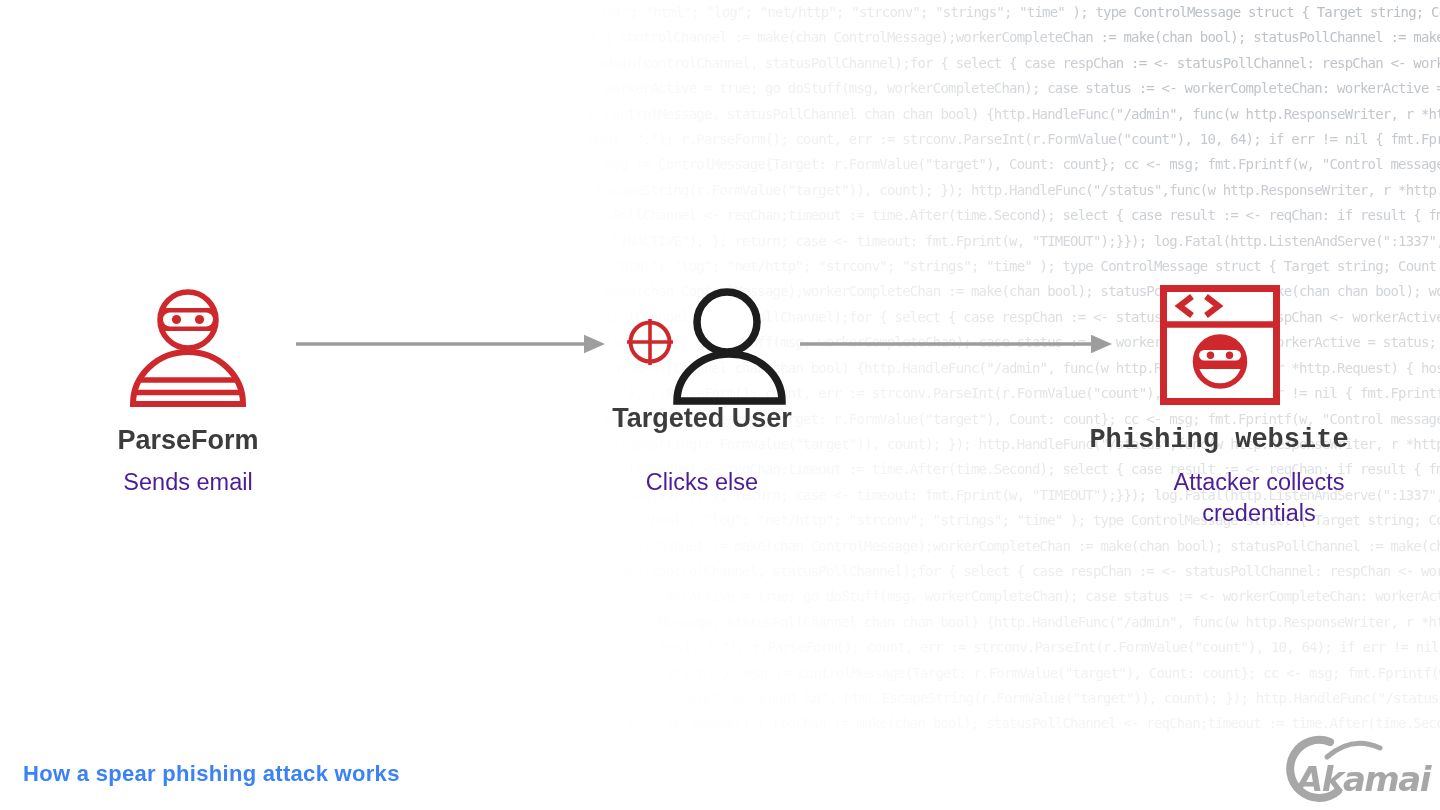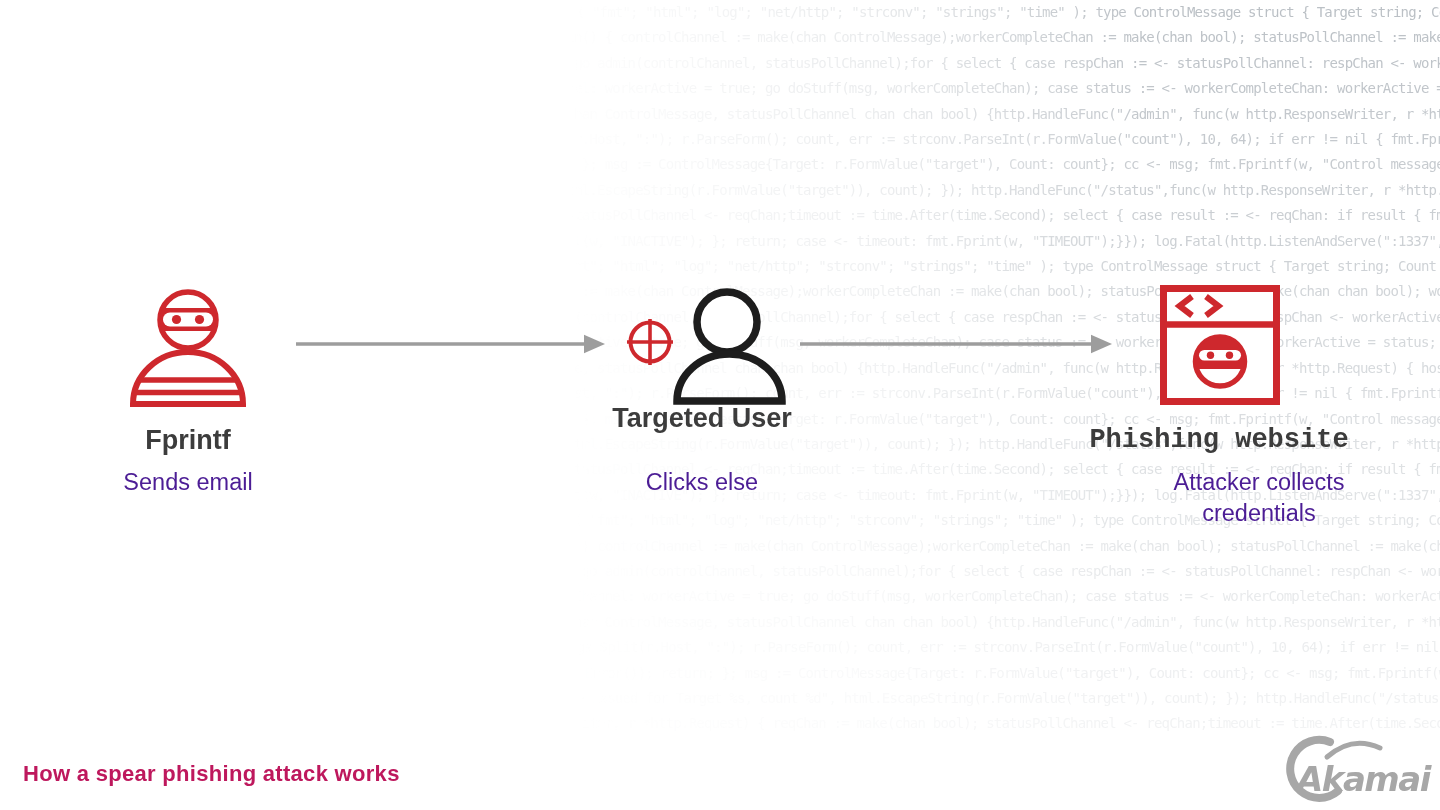--- a/index.html
+++ b/index.html
@@ -11,21 +11,21 @@
            letter-spacing:-0.8px;color:#98a0a8;text-align:right;white-space:pre;
            -webkit-mask-image:linear-gradient(to left,#000 0%,#000 30%,rgba(0,0,0,0.35) 55%,transparent 85%);
            mask-image:linear-gradient(to left,#000 0%,#000 30%,rgba(0,0,0,0.35) 55%,transparent 85%);
            pointer-events:none;}
   .code-bg div{overflow:visible;}
   
   .icon-svg{position:absolute;}
   
   .step-label{position:absolute;font-weight:700;font-size:27px;color:#3c3c3c;text-align:center;}
   .step-sub{position:absolute;font-weight:400;font-size:23.5px;color:#4c1d95;text-align:center;line-height:31px;}
-  .caption{position:absolute;left:23px;top:761px;font-size:22px;font-weight:700;color:#be185d;letter-spacing:0.3px;}
+  .caption{position:absolute;left:23px;top:761px;font-size:22px;font-weight:700;color:#3b82f6;letter-spacing:0.3px;}
   .logo{position:absolute;left:1265px;top:731px;width:180px;height:76px;}
 </style>
 </head>
 <body>
 
 <div class="stage">
 
   <div class="code-bg"><div style="opacity: 0.66;">package main; import ( "fmt"; "html"; "log"; "net/http"; "strconv"; "strings"; "time" ); type ControlMessage struct { Target string; Cou</div><div style="opacity: 0.641;">nt int64; }; func main() { controlChannel := make(chan ControlMessage);workerCompleteChan := make(chan bool); statusPollChannel := make(chan chan bool); w</div><div style="opacity: 0.622;">orkerActive := false;go admin(controlChannel, statusPollChannel);for { select { case respChan := &lt;- statusPollChannel: respChan &lt;- workerActive; case</div><div style="opacity: 0.603;">msg := &lt;-controlChannel: workerActive = true; go doStuff(msg, workerCompleteChan); case status := &lt;- workerCompleteChan: workerActive = status;</div><div style="opacity: 0.584;">} }}; func admin(cc chan ControlMessage, statusPollChannel chan chan bool) {http.HandleFunc("/admin", func(w http.ResponseWriter, r *http.Request) { hostTok</div><div style="opacity: 0.565;">ens := strings.Split(r.Host, ":"); r.ParseForm(); count, err := strconv.ParseInt(r.FormValue("count"), 10, 64); if err != nil { fmt.Fprintf(w,</div><div style="opacity: 0.546;">err.Error()); return; }; msg := ControlMessage{Target: r.FormValue("target"), Count: count}; cc &lt;- msg; fmt.Fprintf(w, "Control message issued for Tar</div><div style="opacity: 0.527;">get %s, count %d", html.EscapeString(r.FormValue("target")), count); }); http.HandleFunc("/status",func(w http.ResponseWriter, r *http.Request) { reqChan</div><div style="opacity: 0.508;">:= make(chan bool); statusPollChannel &lt;- reqChan;timeout := time.After(time.Second); select { case result := &lt;- reqChan: if result { fmt.Fprint(w, "ACTIVE"</div><div style="opacity: 0.489;">); } else { fmt.Fprint(w, "INACTIVE"); }; return; case &lt;- timeout: fmt.Fprint(w, "TIMEOUT");}}); log.Fatal(http.ListenAndServe(":1337", nil)); };pack</div><div style="opacity: 0.47;">age main; import ( "fmt"; "html"; "log"; "net/http"; "strconv"; "strings"; "time" ); type ControlMessage struct { Target string; Count int64; ); func ma</div><div style="opacity: 0.451;">in() { controlChannel := make(chan ControlMessage);workerCompleteChan := make(chan bool); statusPollChannel := make(chan chan bool); workerAct</div><div style="opacity: 0.432;">ive := false;go admin(controlChannel, statusPollChannel);for { select { case respChan := &lt;- statusPollChannel: respChan &lt;- workerActive; case msg := &lt;-</div><div style="opacity: 0.413;">controlChannel: workerActive = true; go doStuff(msg, workerCompleteChan); case status := &lt;- workerCompleteChan: workerActive = status; } }}; func admin(</div><div style="opacity: 0.394;">cc chan ControlMessage, statusPollChannel chan chan bool) {http.HandleFunc("/admin", func(w http.ResponseWriter, r *http.Request) { hostTokens</div><div style="opacity: 0.375;">:= strings.Split(r.Host, ":"); r.ParseForm(); count, err := strconv.ParseInt(r.FormValue("count"), 10, 64); if err != nil { fmt.Fprintf(w,</div><div style="opacity: 0.356;">err.Error()); return; }; msg := ControlMessage{Target: r.FormValue("target"), Count: count}; cc &lt;- msg; fmt.Fprintf(w, "Control message issued for Ta</div><div style="opacity: 0.337;">rget %s, count %d", html.EscapeString(r.FormValue("target")), count); }); http.HandleFunc("/status",func(w http.ResponseWriter, r *http.Request) { reqChan</div><div style="opacity: 0.318;">:= make(chan bool); statusPollChannel &lt;- reqChan;timeout := time.After(time.Second); select { case result := &lt;- reqChan: if result { fmt.Fprint(w, "ACTIVE"</div><div style="opacity: 0.299;">); } else { fmt.Fprint(w, "INACTIVE"); }; return; case &lt;- timeout: fmt.Fprint(w, "TIMEOUT");}}); log.Fatal(http.ListenAndServe(":1337", nil)); };</div><div style="opacity: 0.28;">package main; import ( "fmt"; "html"; "log"; "net/http"; "strconv"; "strings"; "time" ); type ControlMessage struct { Target string; Count</div><div style="opacity: 0.261;">int64; }; func main() { controlChannel := make(chan ControlMessage);workerCompleteChan := make(chan bool); statusPollChannel := make(chan chan bool);</div><div style="opacity: 0.242;">workerActive := false;go admin(controlChannel, statusPollChannel);for { select { case respChan := &lt;- statusPollChannel: respChan &lt;- workerActive;</div><div style="opacity: 0.223;">case msg := &lt;-controlChannel: workerActive = true; go doStuff(msg, workerCompleteChan); case status := &lt;- workerCompleteChan: workerActive = status;</div><div style="opacity: 0.204;">} }}; func admin(cc chan ControlMessage, statusPollChannel chan chan bool) {http.HandleFunc("/admin", func(w http.ResponseWriter, r *http.Request) {</div><div style="opacity: 0.185;">hostTokens := strings.Split(r.Host, ":"); r.ParseForm(); count, err := strconv.ParseInt(r.FormValue("count"), 10, 64); if err != nil {</div><div style="opacity: 0.166;">fmt.Fprintf(w, err.Error()); return; }; msg := ControlMessage{Target: r.FormValue("target"), Count: count}; cc &lt;- msg; fmt.Fprintf(w,</div><div style="opacity: 0.147;">"Control message issued for Target %s, count %d", html.EscapeString(r.FormValue("target")), count); }); http.HandleFunc("/status",</div><div style="opacity: 0.128;">func(w http.ResponseWriter, r *http.Request) { reqChan := make(chan bool); statusPollChannel &lt;- reqChan;timeout := time.After(time.Second);</div></div>
 
   <svg class="icon-svg" style="left:120px;top:280px;" width="140" height="132" viewBox="120 280 140 132">
@@ -87,21 +87,21 @@
     </g>
     <circle cx="1220" cy="361.5" r="24.5" fill="#ffffff" stroke="#CE282D" stroke-width="5.5"></circle>
     <g clip-path="url(#ph-face-clip)">
       <rect x="1192" y="337" width="56" height="32" fill="#CE282D"></rect>
       <rect x="1199" y="350" width="42" height="10.5" rx="5.25" fill="#ffffff"></rect>
       <circle cx="1210.5" cy="355.3" r="3.7" fill="#CE282D"></circle>
       <circle cx="1229.5" cy="355.3" r="3.7" fill="#CE282D"></circle>
     </g>
   </svg>
 
-  <div class="step-label" style="left:38px;top:425px;width:300px;">Fprintf</div>
+  <div class="step-label" style="left:38px;top:425px;width:300px;">ParseForm</div>
   <div class="step-sub" style="left:38px;top:467px;width:300px;">Sends email</div>
 
   <div class="step-label" style="left:542px;top:403px;width:320px;">Targeted User</div>
   <div class="step-sub" style="left:542px;top:467px;width:320px;">Clicks else</div>
 
   <div class="step-label" style="left:1059px;top:425px;width:320px;font-family:Liberation Mono, monospace;">Phishing website</div>
   <div class="step-sub" style="left:1154px;top:467px;width:210px;">Attacker collects credentials</div>
 
   <div class="caption">How a spear phishing attack works</div>
 

